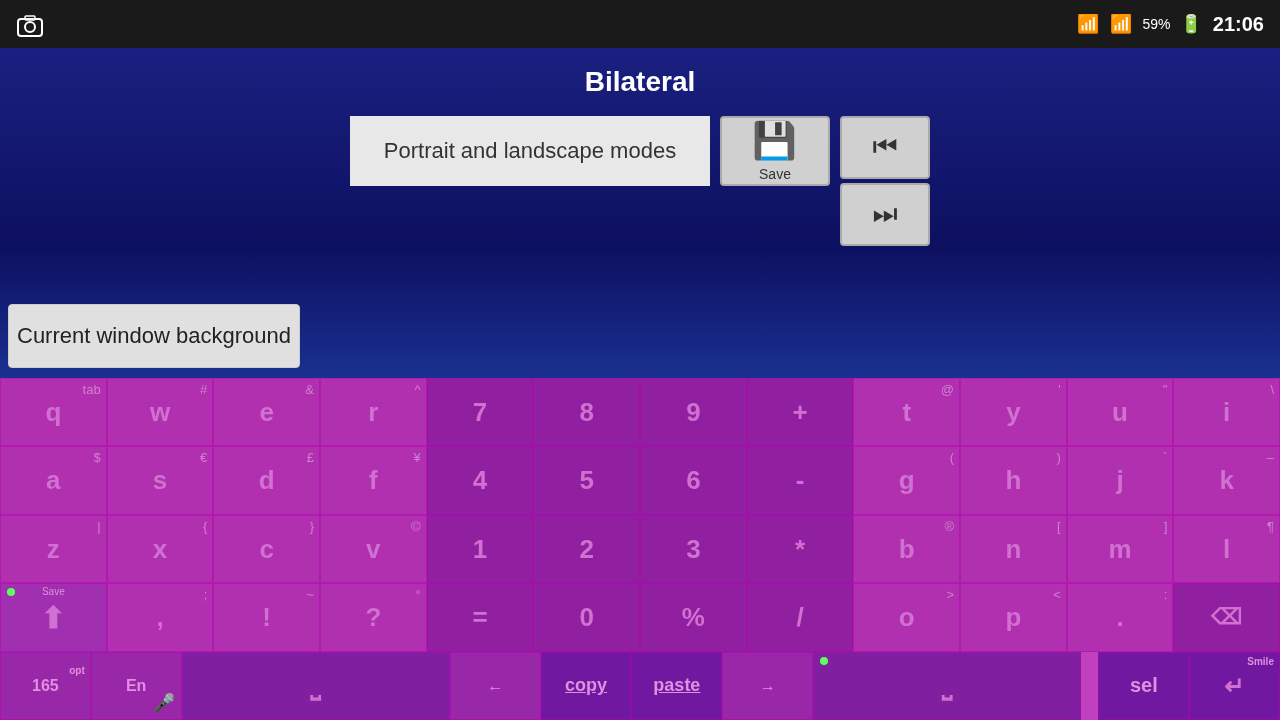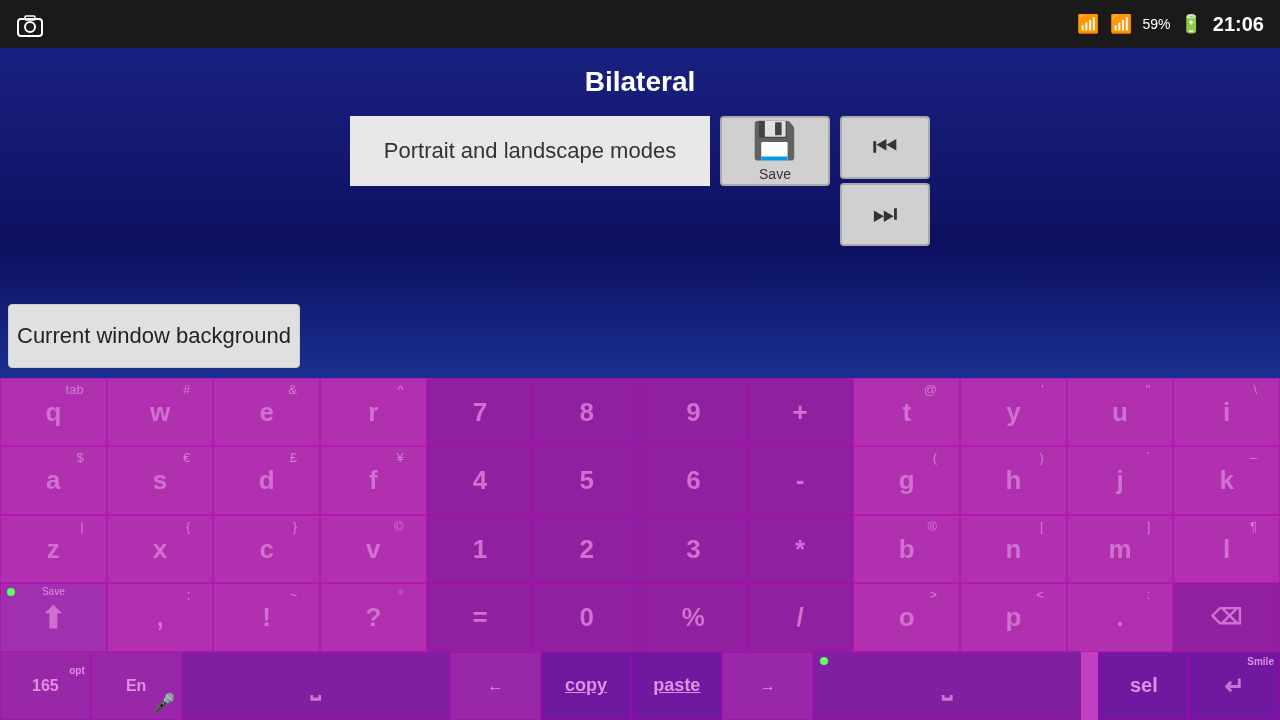--- a/index.html
+++ b/index.html
@@ -162,21 +162,21 @@
       color: #d070d0;
       position: relative;
       cursor: pointer;
       background: #b030b0;
       user-select: none;
     }
 
     .key .superscript {
       position: absolute;
       top: 3px;
-      right: 22px;
+      right: 5px;
       font-size: 13px;
       color: #d080d0;
       font-weight: normal;
     }
 
     .key.number {
       background: #9020a0;
       color: #d070d0;
     }
     .key.shift-key {

